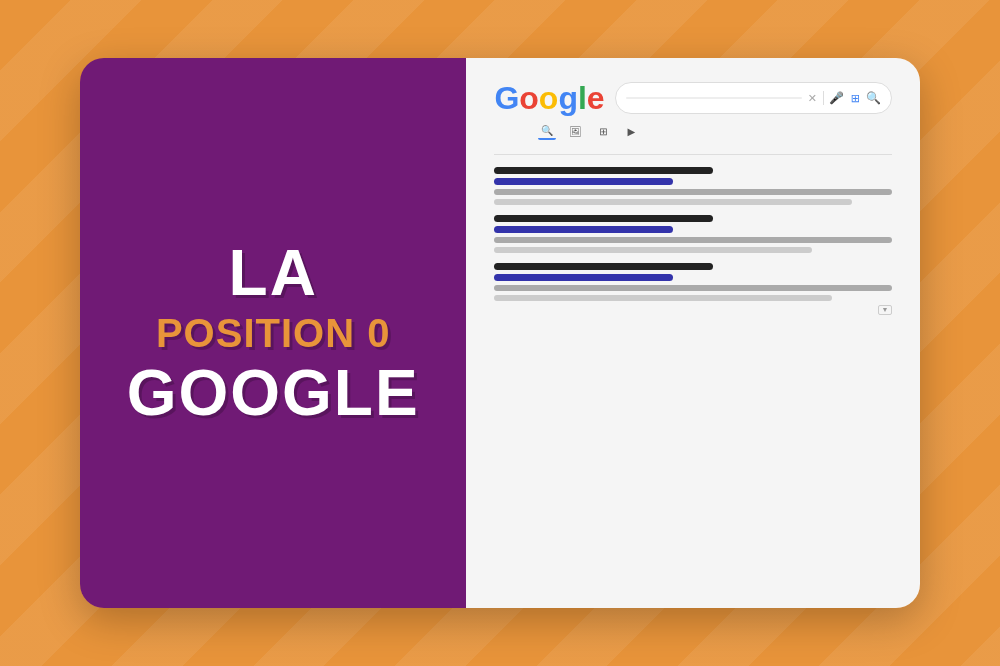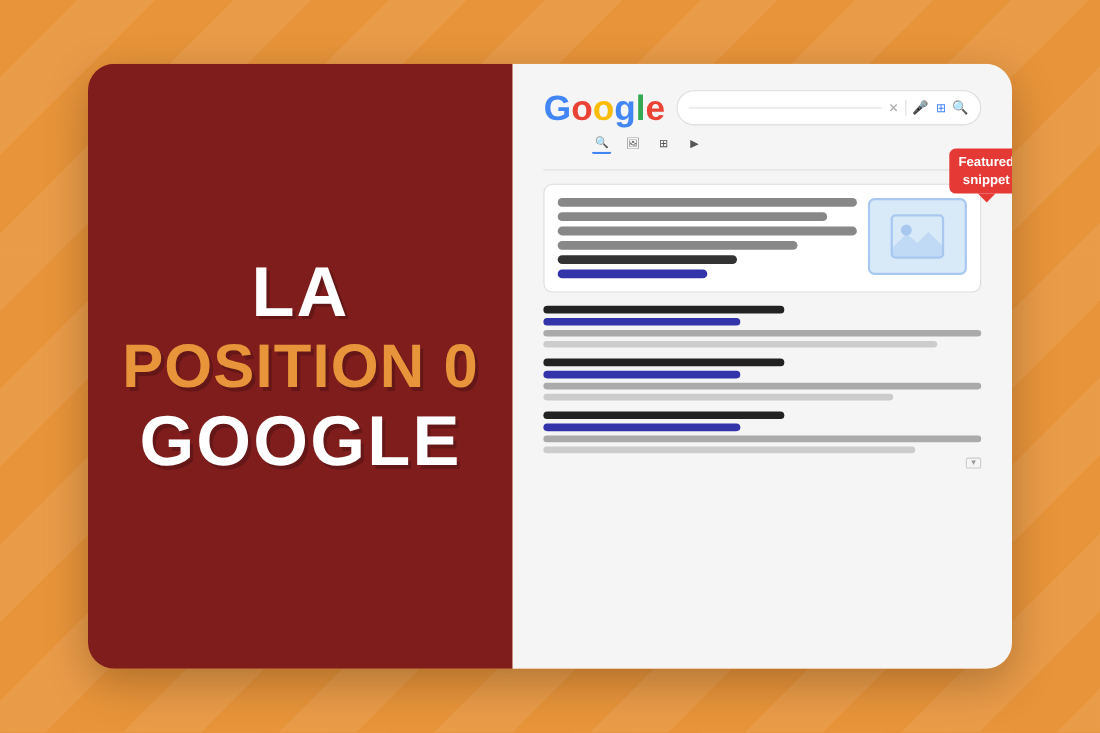--- a/index.html
+++ b/index.html
@@ -36,21 +36,21 @@
       overflow: hidden;
       display: flex;
       box-shadow: 0 12px 40px rgba(0,0,0,0.25);
       position: relative;
       z-index: 1;
     }
 
     
     .left-panel {
       width: 46%;
-      background: #7f1d1d;
+      background: #701a75;
       display: flex;
       flex-direction: column;
       align-items: center;
       justify-content: center;
       padding: 30px 20px;
       gap: 8px;
     }
 
     .title-la {
       font-family: Arial Black, Arial, sans-serif;
@@ -58,21 +58,21 @@
       font-weight: 900;
       color: #ffffff;
       text-transform: uppercase;
       letter-spacing: 2px;
       line-height: 1;
       text-shadow: 3px 3px 0px rgba(0,0,0,0.2);
     }
 
     .title-position0 {
       font-family: Arial Black, Arial, sans-serif;
-      font-size: 56px;
+      font-size: 40px;
       font-weight: 900;
       color: #E8943A;
       text-transform: uppercase;
       letter-spacing: 1px;
       line-height: 1;
       text-shadow: 3px 3px 0px rgba(0,0,0,0.2);
     }
 
     .title-sur {
       font-family: Arial Black, Arial, sans-serif;
@@ -308,44 +308,20 @@
       <div class="search-tabs">
         <div class="tab-icon active">🔍</div>
         <div class="tab-icon">🖼</div>
         <div class="tab-icon">⊞</div>
         <div class="tab-icon">▶</div>
       </div>
     </div>
 
     <div style="height:1px;background:#ddd;margin-bottom:12px;"></div>
 
-    <div style="position:relative;">
-      <div class="featured-snippet-box">
-        <div class="snippet-text-col">
-          <div class="snippet-line gray w100"></div>
-          <div class="snippet-line gray w90"></div>
-          <div class="snippet-line gray w100"></div>
-          <div class="snippet-line gray w80"></div>
-          <div class="snippet-line dark w60"></div>
-          <div class="snippet-line blue w50"></div>
-        </div>
-        <div class="snippet-image">
-          <svg viewBox="0 0 60 50" xmlns="http://www.w3.org/2000/svg">
-            <rect x="2" y="2" width="56" height="46" rx="4" ry="4" fill="none" stroke="#A8C8F0" stroke-width="2.5"></rect>
-            <circle cx="18" cy="18" r="6" fill="#A8C8F0"></circle>
-            <polyline points="2,38 18,22 30,32 42,20 58,36 58,48 2,48" fill="#A8C8F0" opacity="0.5"></polyline>
-          </svg>
-        </div>
-      </div>
-
-      <div class="featured-label-wrapper">
-        <div class="featured-label">Featured
-snippet</div>
-      </div>
-    </div>
 
     <div class="search-result">
       <div class="result-line dark" style="width:55%;height:7px;border-radius:4px;"></div>
       <div class="result-line blue" style="width:45%;height:7px;border-radius:4px;"></div>
       <div class="result-line gray" style="width:100%;height:6px;border-radius:3px;"></div>
       <div class="result-line lgray" style="width:90%;height:6px;border-radius:3px;"></div>
     </div>
 
     <div class="search-result">
       <div class="result-line dark" style="width:55%;height:7px;border-radius:4px;"></div>

